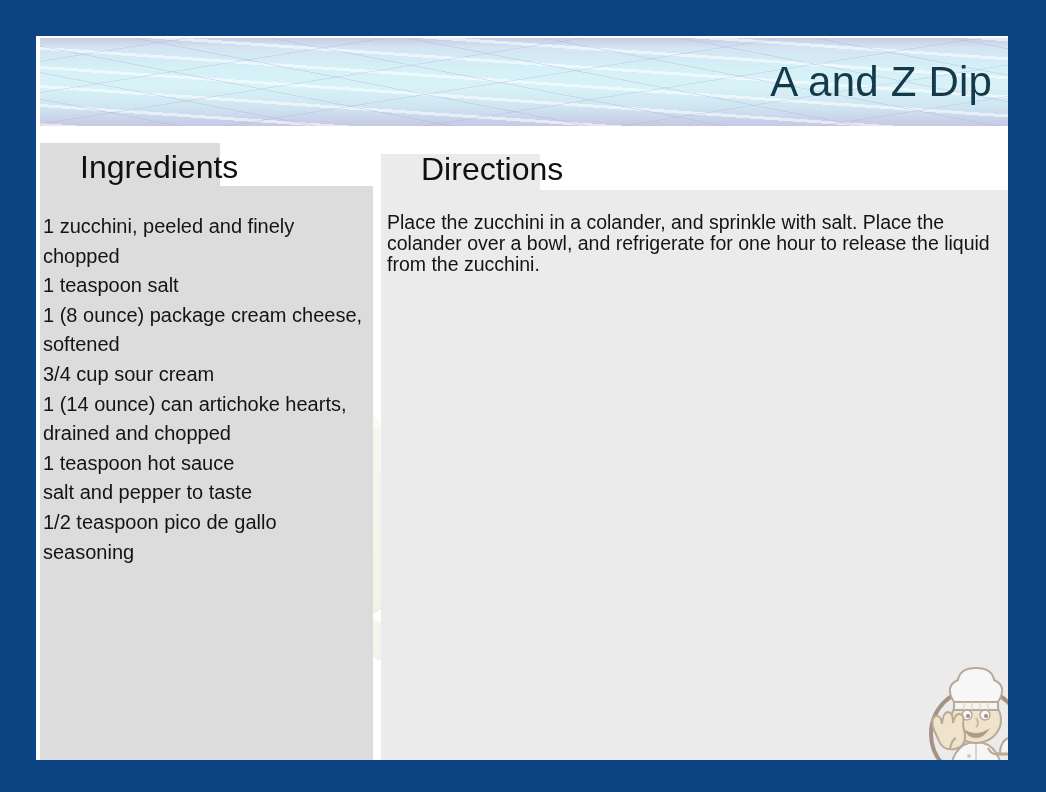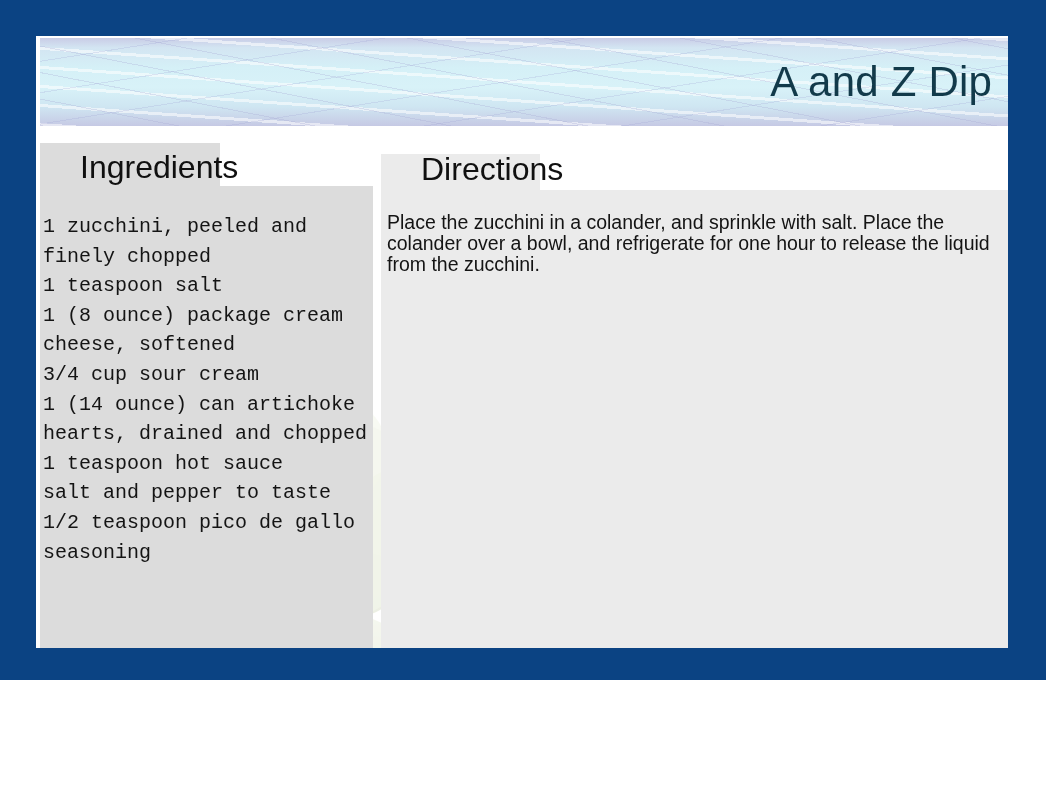--- a/index.html
+++ b/index.html
@@ -4,21 +4,21 @@
 <style>
   html,body{margin:0;padding:0;}
   body{
     width:1046px;height:792px;
     background:#ffffff;
     font-family:"Liberation Sans", sans-serif;
     overflow:hidden;
   }
   #card{
     position:relative;
-    width:1046px;height:680px;
+    width:1046px;height:792px;
     background:#ffffff;
     box-sizing:border-box;
     border:18px solid #0b4383;
     border-color:#0b4383;
     overflow:hidden;
   }
   
   .frame{position:absolute;background:#0b4383;z-index:40;}
   .frame.top{left:0;top:0;width:1046px;height:18px;}
   .frame.bottom{left:0;bottom:0;width:1046px;height:14px;}
@@ -72,21 +72,21 @@
   #heading-directions{left:369px;top:135px;}
 
   .panel-body{
     position:absolute;z-index:20;
     color:#141414;
   }
   #ingredients-body{
     left:25px;top:194px;width:330px;
     font-size:20px;line-height:29.6px;
   }
-  #ingredients-body .line{white-space:pre-wrap;font-family:Liberation Mono, monospace;}
+  #ingredients-body .line{white-space:pre-wrap;}
   #directions-body{
     left:369px;top:194px;width:625px;
     font-size:19.5px;line-height:21px;
   }
   #directions-body p{margin:0 0 22px 0;}
   #directions-body p:last-child{margin-bottom:0;}
 
   
   #chef-logo{
     position:absolute;left:896px;top:644px;width:124px;height:126px;

